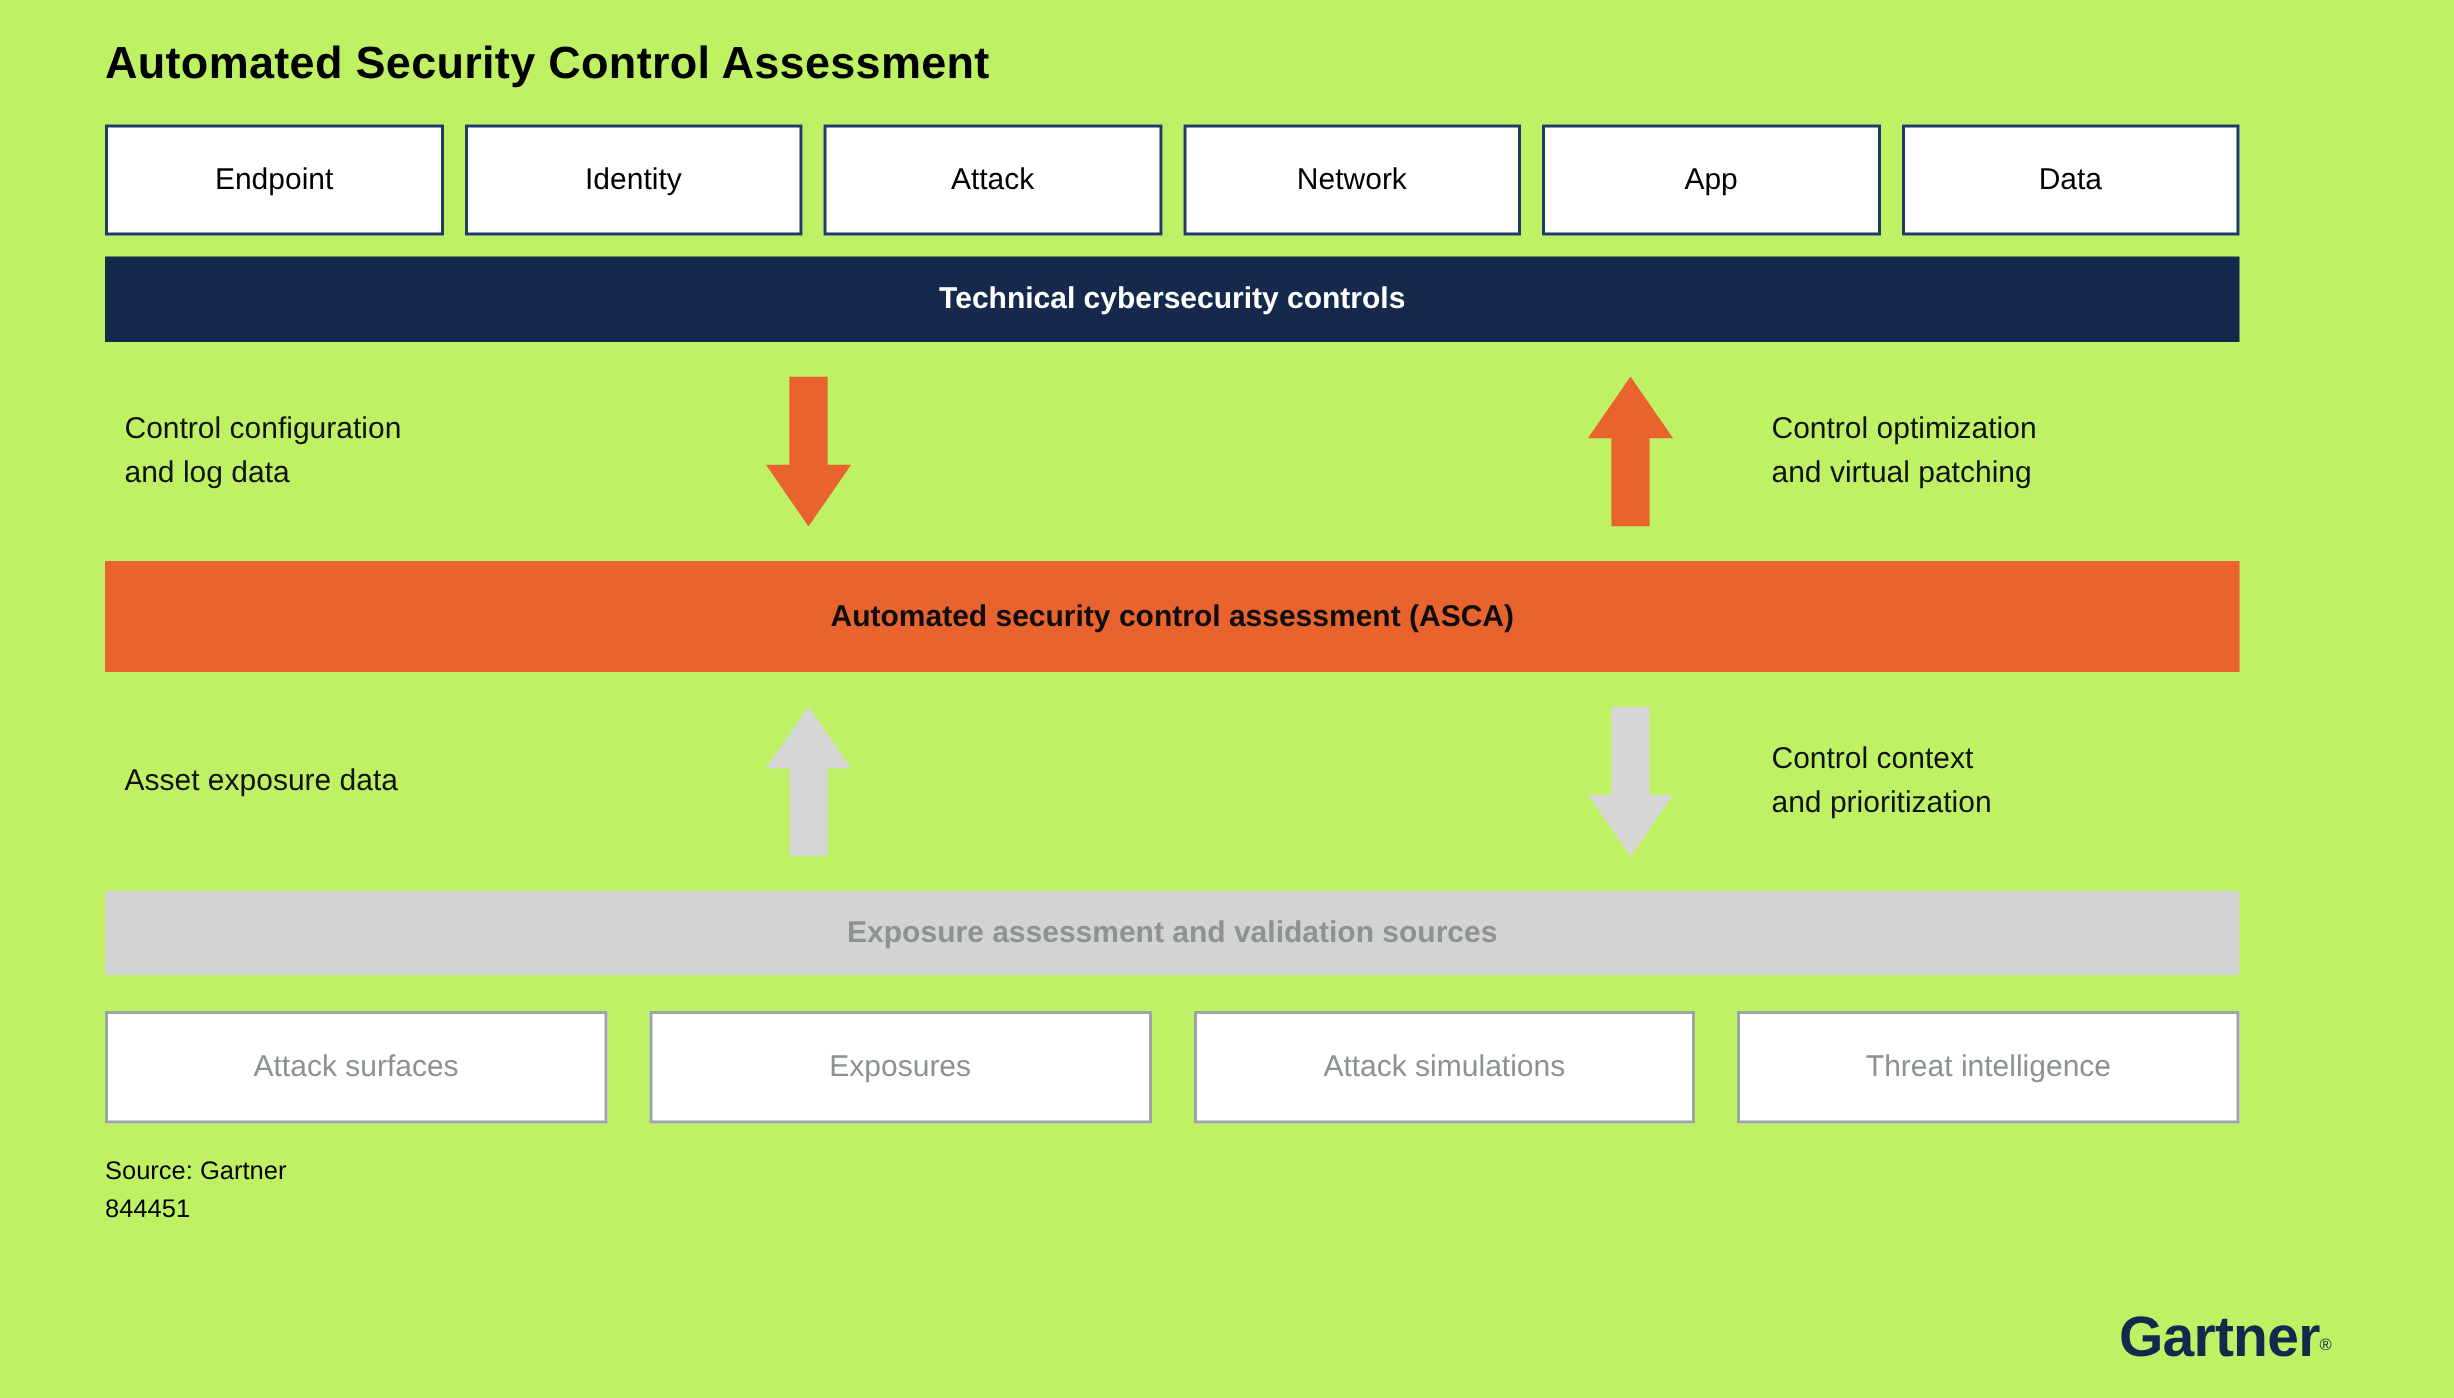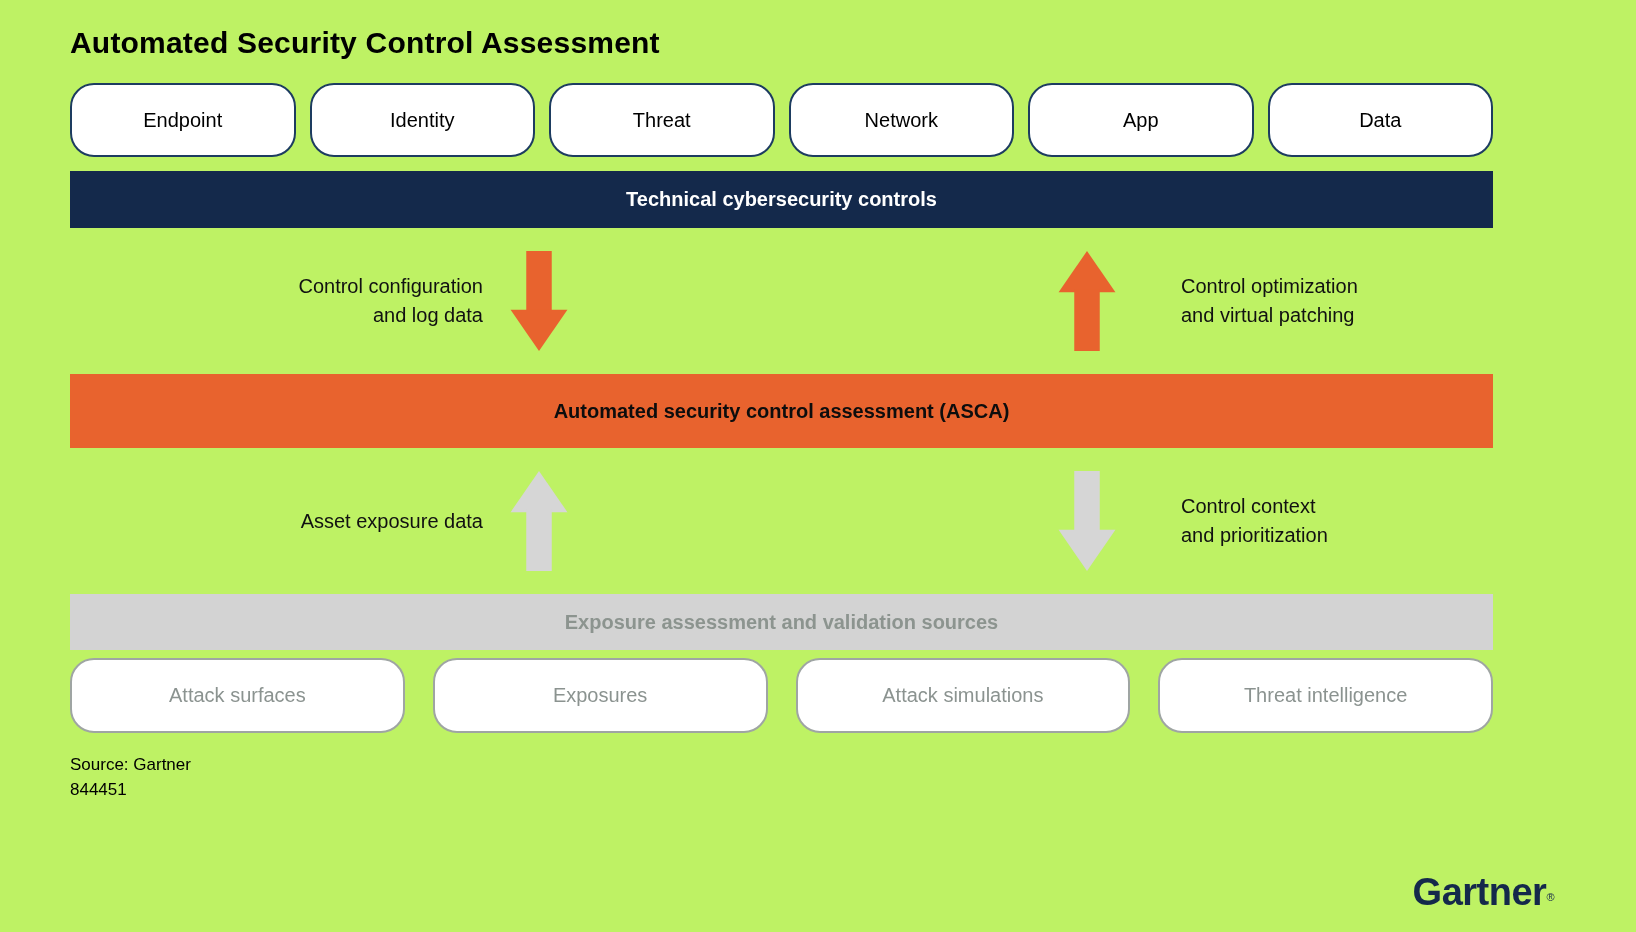--- a/index.html
+++ b/index.html
@@ -25,27 +25,26 @@
     font-size:30px;line-height:34px;
     font-weight:bold;color:#000000;
     letter-spacing:0.2px;
   }
   .content{
     margin:23px 0 0 70px;
     width:1423px;
   }
   .boxes-row{display:flex;}
   .boxes-row.top{gap:14px;height:74px;}
-  .boxes-row.bottom{gap:28px;height:75px;margin-top:8px;}
+  .boxes-row.bottom{gap:28px;height:75px;margin-top:24px;}
   .layer-box{
     flex:1;
     display:flex;align-items:center;justify-content:center;
     background:#ffffff;
     font-size:20px;
-    border-radius:24px;
   }
   .boxes-row.top .layer-box{
     border:2px solid var(--top-box-border);
     color:#000000;
   }
   .boxes-row.bottom .layer-box{
     border:2px solid var(--bottom-box-border);
     color:#8b9390;
   }
   .bar{
@@ -54,21 +53,21 @@
   }
   .bar.technical{margin-top:14px;height:57px;background:var(--navy);color:#ffffff;}
   .bar.asca{height:74px;background:var(--orange);color:#0d0d0d;}
   .bar.exposure{height:56px;background:var(--light-gray);color:var(--gray-text);}
   .flow-zone{position:relative;height:146px;}
   .flow-label{
     position:absolute;top:50%;transform:translateY(-50%);
     font-size:20px;line-height:29px;color:#111111;
   }
   .flow-label span{display:block;}
-  .flow-label.at-left{left:3px;width:410px;text-align:right;}
+  .flow-label.at-left{left:13px;width:410px;text-align:left;}
   .flow-label.at-right{left:1063px;text-align:left;margin-left:48px;}
   .arrow{position:absolute;top:23px;width:58px;height:100px;}
   .arrow svg{display:block;width:58px;height:100px;}
   .arrow.pos-left{left:440px;}
   .arrow.pos-right{left:988px;}
   .arrow-orange{color:var(--orange);}
   .arrow-gray{color:var(--gray-arrow);}
   .footer-note{
     margin:19px 0 0 70px;
     font-size:17px;line-height:25px;color:#000000;
@@ -85,21 +84,21 @@
 
 <div class="canvas">
 
   <h1 class="page-title">Automated Security Control Assessment</h1>
 
   <div class="content">
 
     <div class="boxes-row top">
       <div class="layer-box">Endpoint</div>
       <div class="layer-box">Identity</div>
-      <div class="layer-box">Threat</div>
+      <div class="layer-box">Attack</div>
       <div class="layer-box">Network</div>
       <div class="layer-box">App</div>
       <div class="layer-box">Data</div>
     </div>
 
     <div class="bar technical">Technical cybersecurity controls</div>
 
     <div class="flow-zone">
       <div class="flow-label at-left">
         <span>Control configuration</span>

